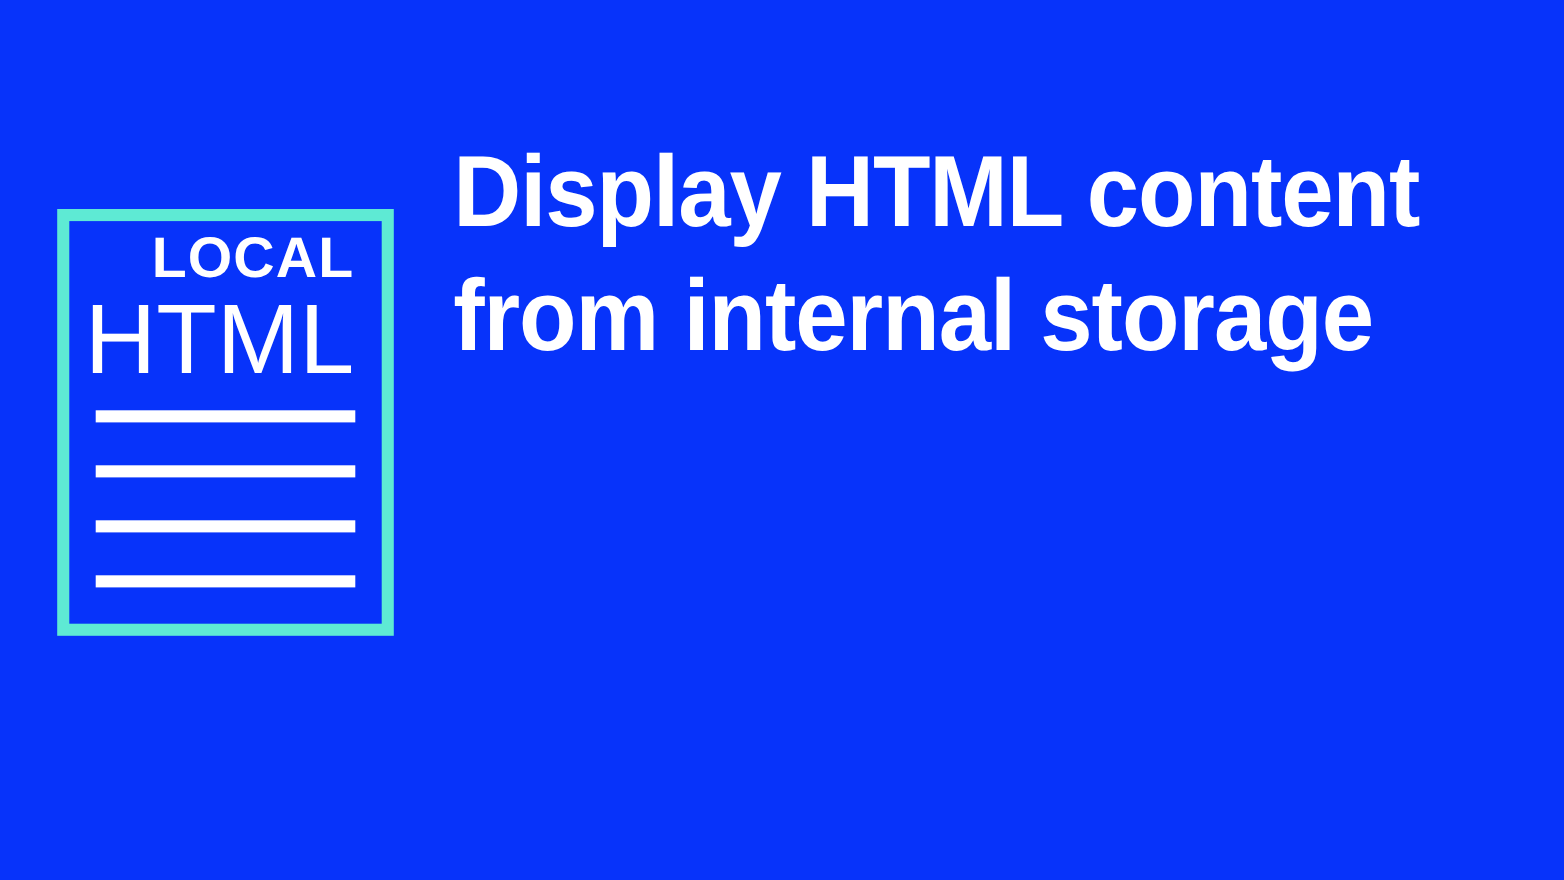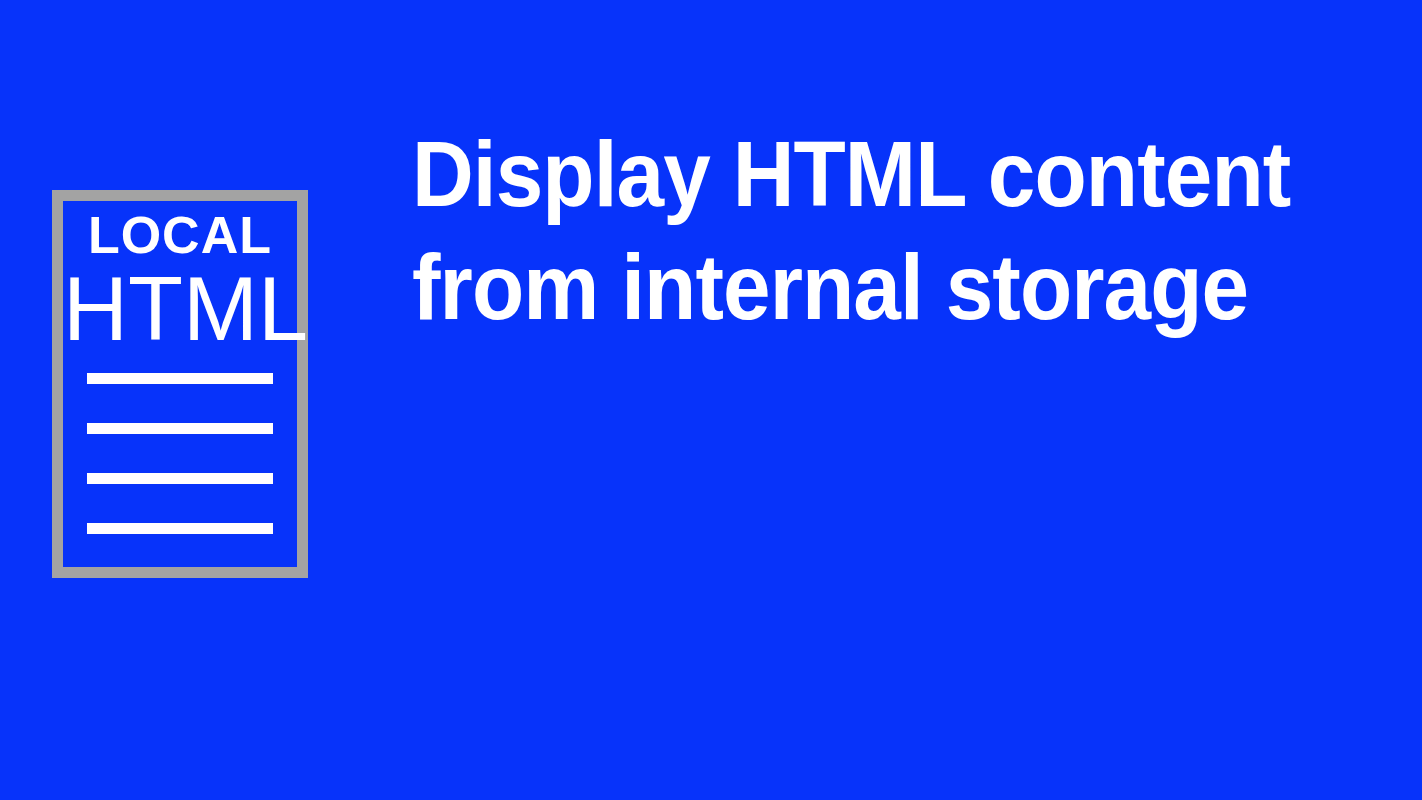--- a/index.html
+++ b/index.html
@@ -20,24 +20,24 @@
     height: 800px;
     background: #0733FA;
     overflow: hidden;
   }
 
   
   .doc-icon {
     position: absolute;
     left: 52px;
     top: 190px;
-    width: 256px;
+    width: 306px;
     height: 388px;
     box-sizing: border-box;
-    border: 11px solid #a3a3a3;
+    border: 11px solid #5eead4;
     background: transparent;
   }
 
   .doc-icon .doc-inner {
     position: absolute;
     left: 0;
     top: 0;
     right: 0;
     bottom: 0;
   }

